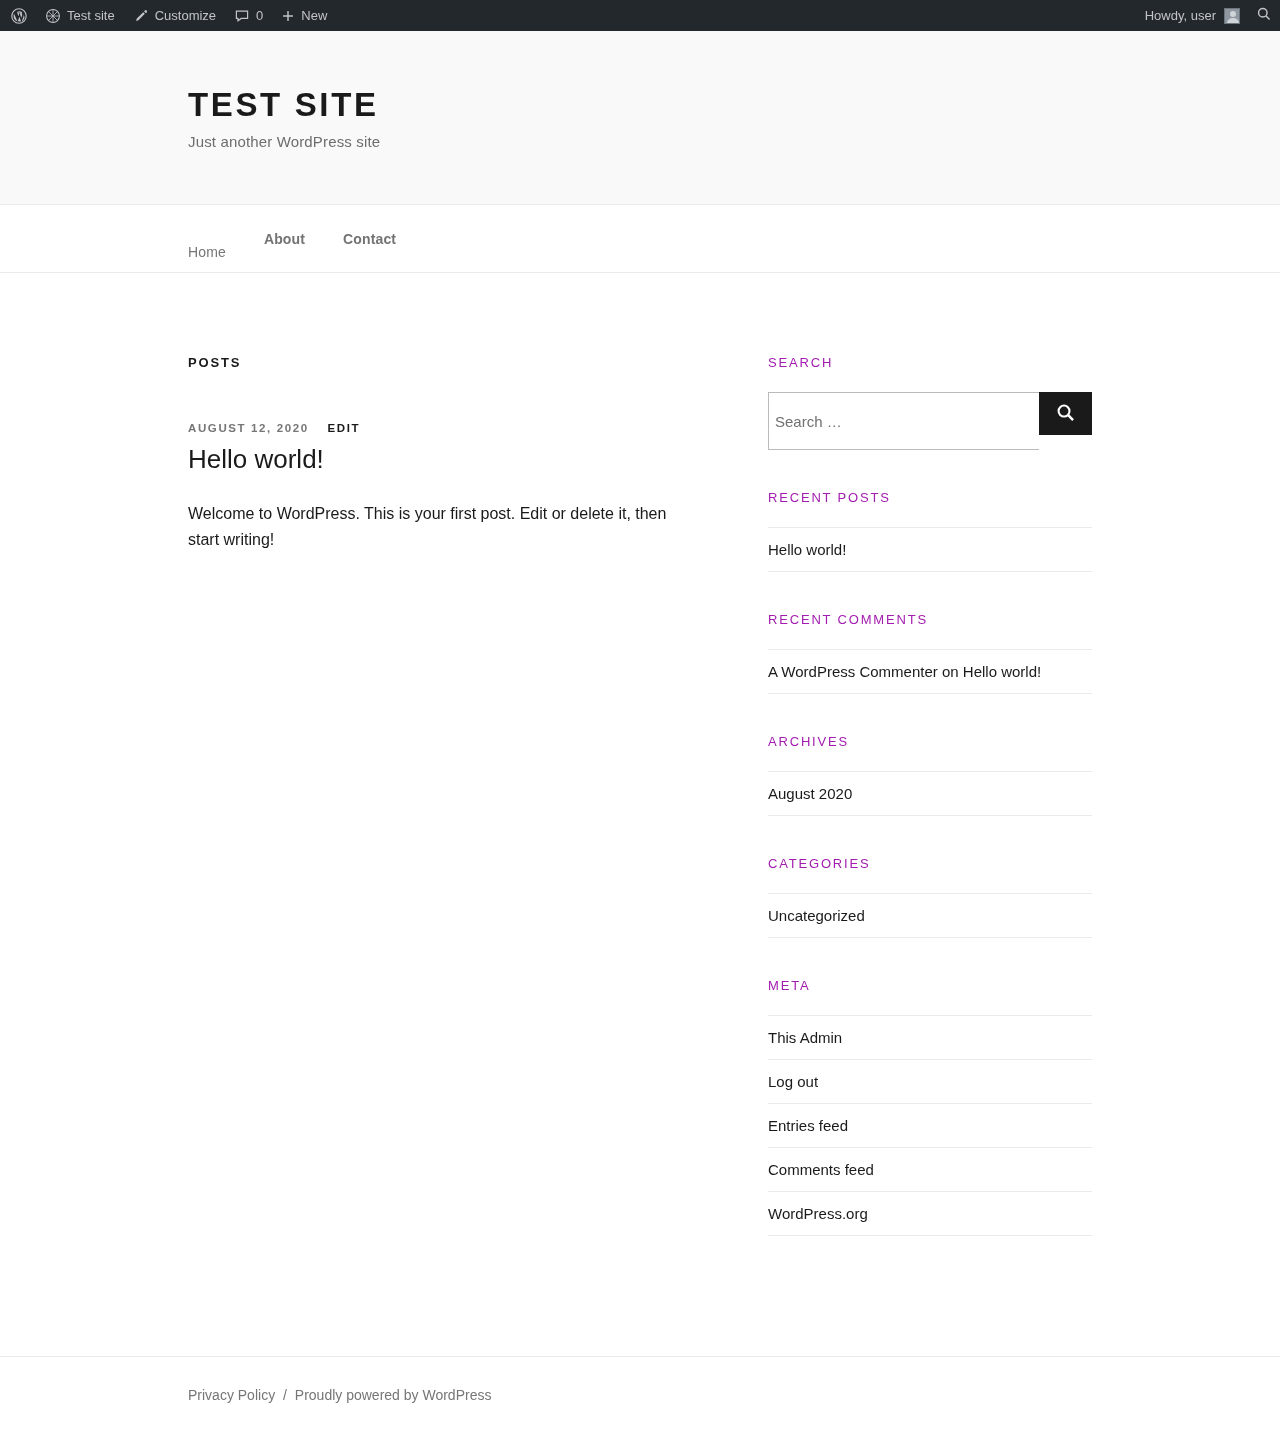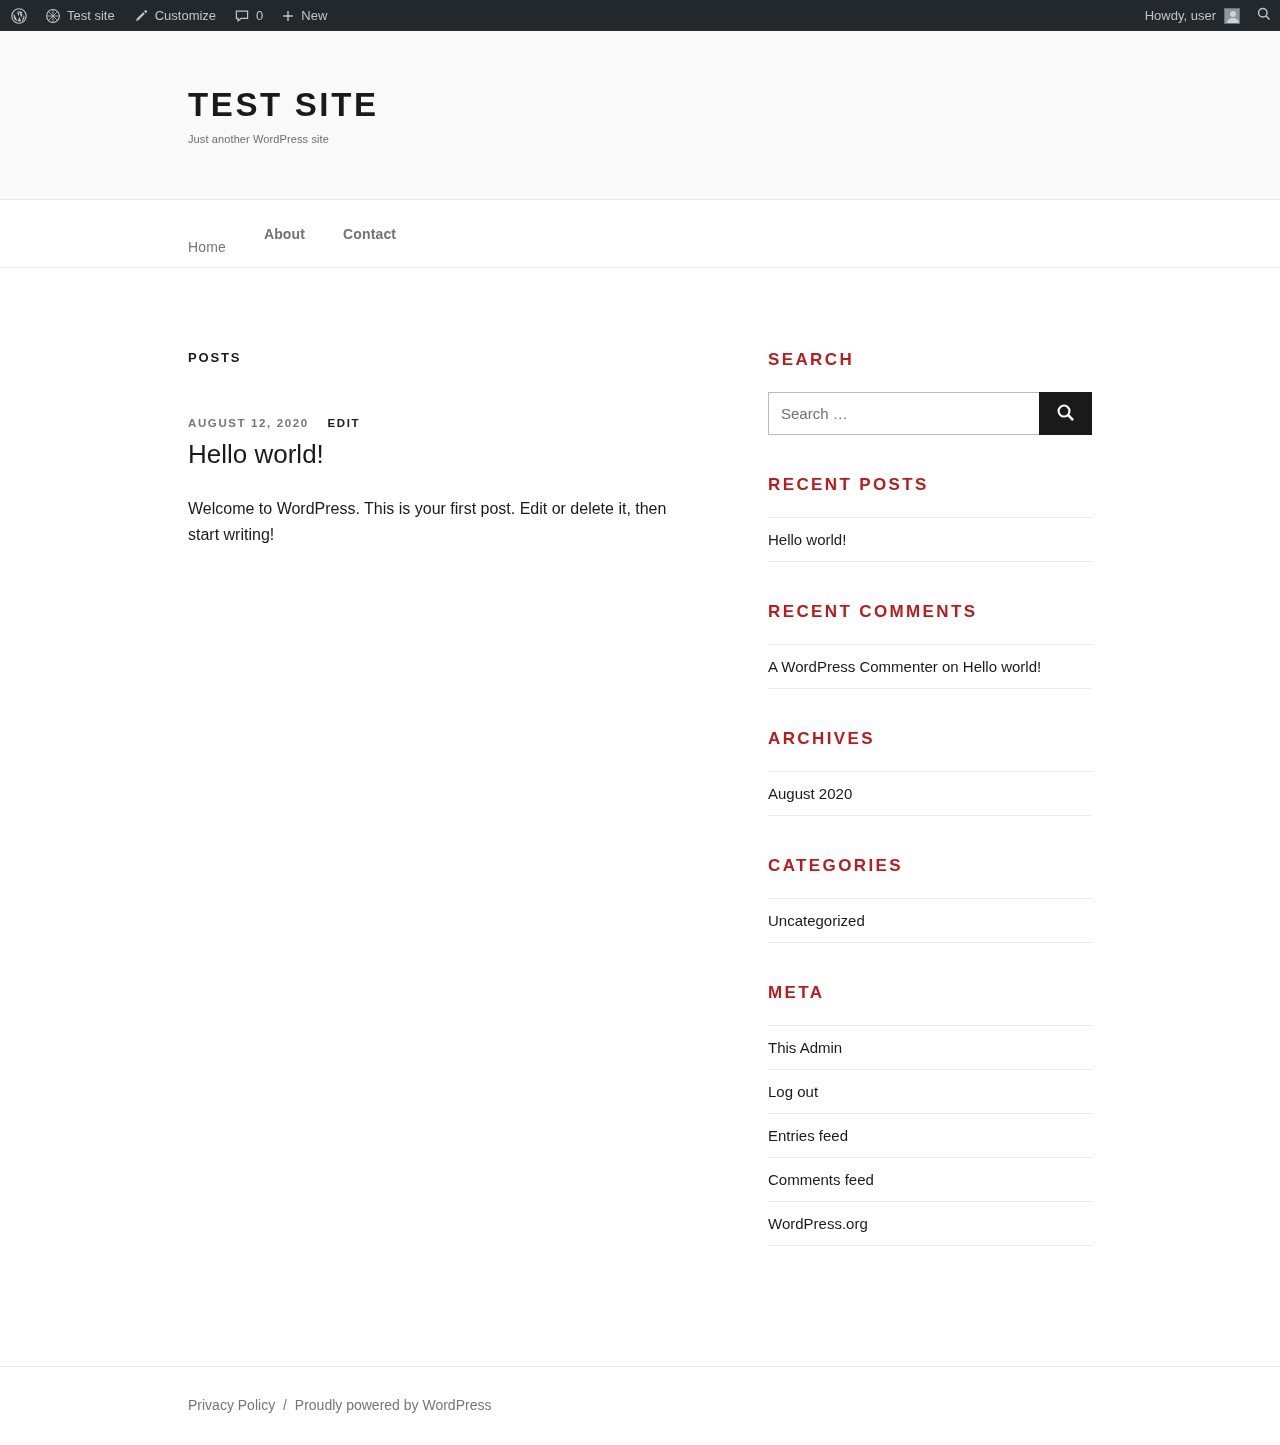--- a/index.html
+++ b/index.html
@@ -102,21 +102,21 @@
   .site-title {
     font-size: 33px;
     line-height: 1.1;
     font-weight: bold;
     letter-spacing: 0.08em;
     text-transform: uppercase;
     margin: 0 0 10px 0;
     color: #1a1a1a;
   }
   .site-description {
-    font-size: 11px;
+    font-size: 15px;
     color: #6d6d6d;
     margin: 0;
     letter-spacing: 0.01em;
   }
 
   
   #site-nav {
     border-bottom: 1px solid #eaeaea;
     background: #fff;
   }
@@ -189,37 +189,37 @@
 
   
   #sidebar {
     width: 324px;
     padding-left: 0;
   }
   .widget {
     margin-bottom: 40px;
   }
   .widget-title {
-    font-size: 17px;
-    font-weight: bold;
+    font-size: 13px;
+    font-weight: normal;
     letter-spacing: 0.14em;
     text-transform: uppercase;
     margin: 0 0 22px 0;
-    color: #b91c1c;
+    color: #a21caf;
   }
   .search-form {
     display: flex;
     width: 324px;
   }
   .search-field {
     flex: 1;
-    height: 43px;
+    height: 58px;
     border: 1px solid #bbb;
     border-right: none;
-    padding: 0 12px;
+    padding: 0 6px;
     font-size: 15px;
     font-family: "Liberation Sans", sans-serif;
     color: #555;
     background: #fff;
   }
   .search-field::placeholder { color: #707070; }
   .search-submit {
     width: 53px;
     height: 43px;
     background: #1a1a1a;

